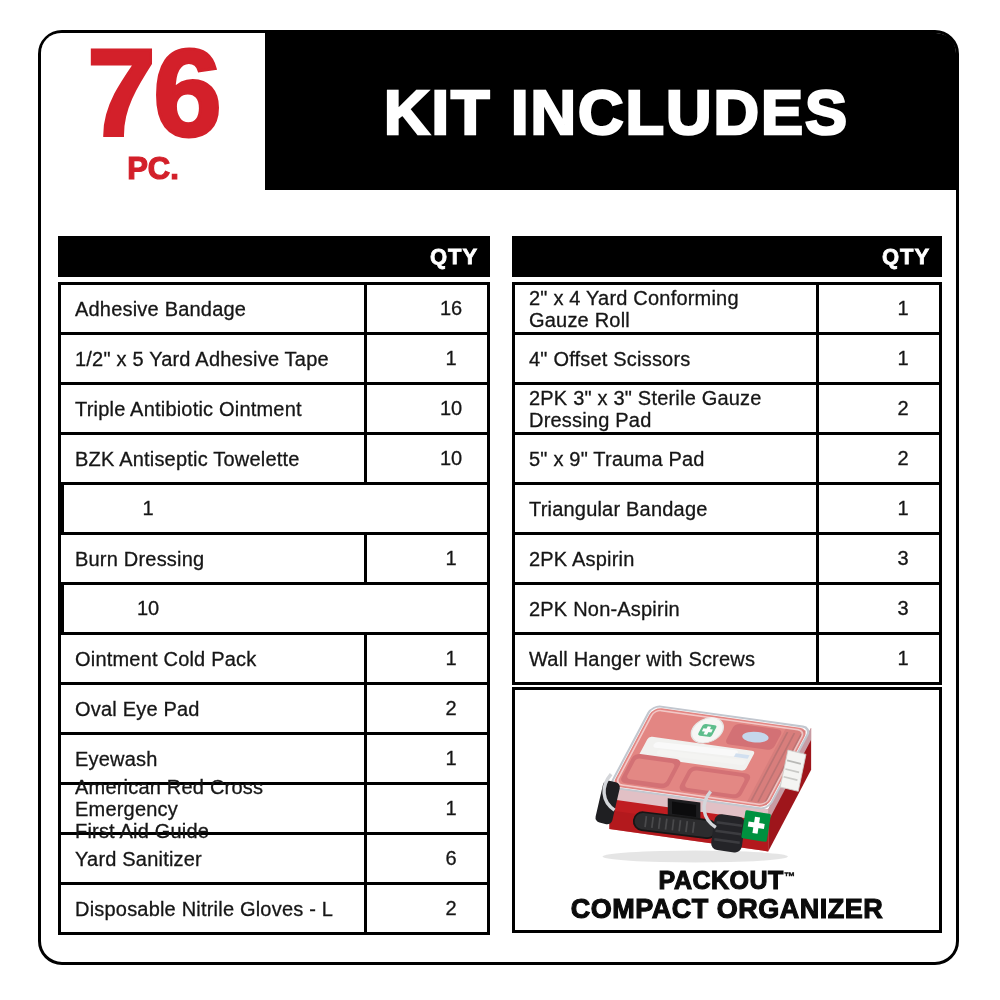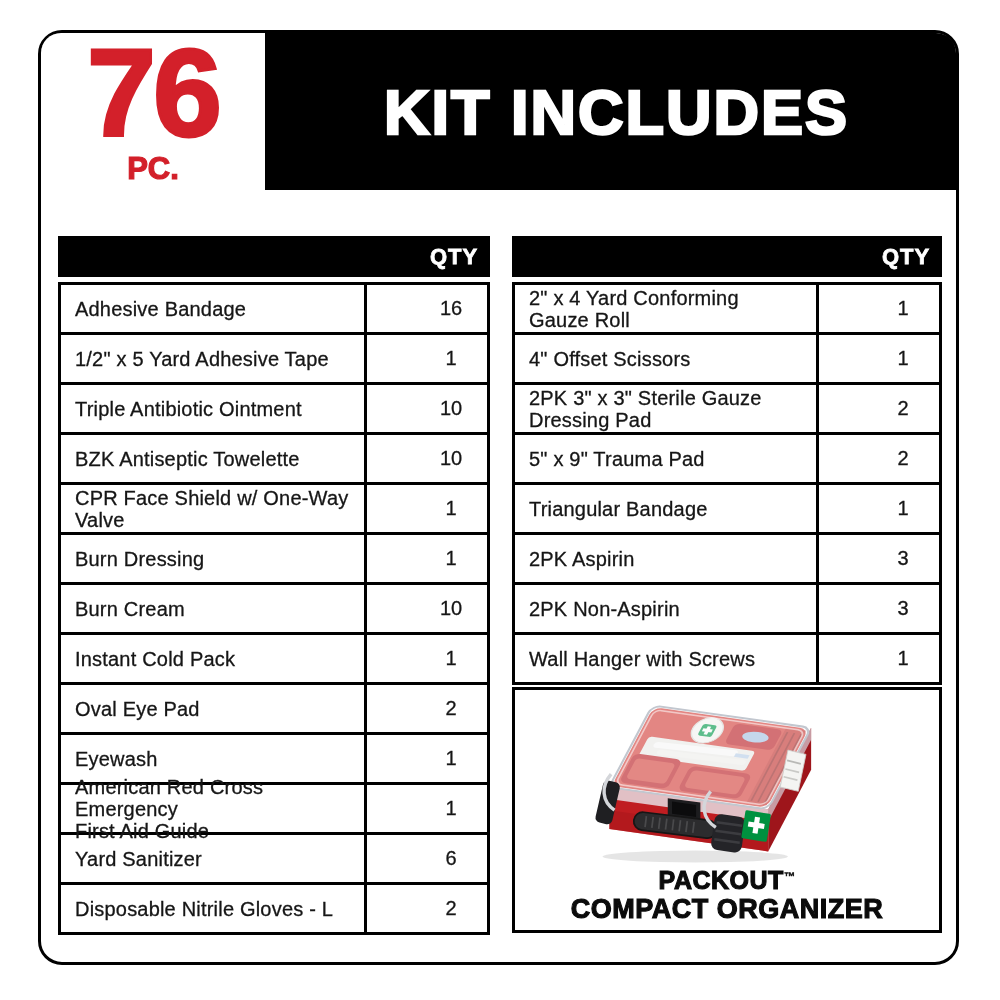--- a/index.html
+++ b/index.html
@@ -103,34 +103,31 @@
           </div>
           <div class="trow">
             <div class="cell-item">Triple Antibiotic Ointment</div>
             <div class="cell-qty">10</div>
           </div>
           <div class="trow">
             <div class="cell-item">BZK Antiseptic Towelette</div>
             <div class="cell-qty">10</div>
           </div>
           <div class="trow">
-            <div class="cell-item">CPR Face Shield w/ One-Way
-Valve</div>
             <div class="cell-qty">1</div>
           </div>
           <div class="trow">
             <div class="cell-item">Burn Dressing</div>
             <div class="cell-qty">1</div>
           </div>
           <div class="trow">
-            <div class="cell-item">Burn Cream</div>
             <div class="cell-qty">10</div>
           </div>
           <div class="trow">
-            <div class="cell-item">Instant Cold Pack</div>
+            <div class="cell-item">Ointment Cold Pack</div>
             <div class="cell-qty">1</div>
           </div>
           <div class="trow">
             <div class="cell-item">Oval Eye Pad</div>
             <div class="cell-qty">2</div>
           </div>
           <div class="trow">
             <div class="cell-item">Eyewash</div>
             <div class="cell-qty">1</div>
           </div>

